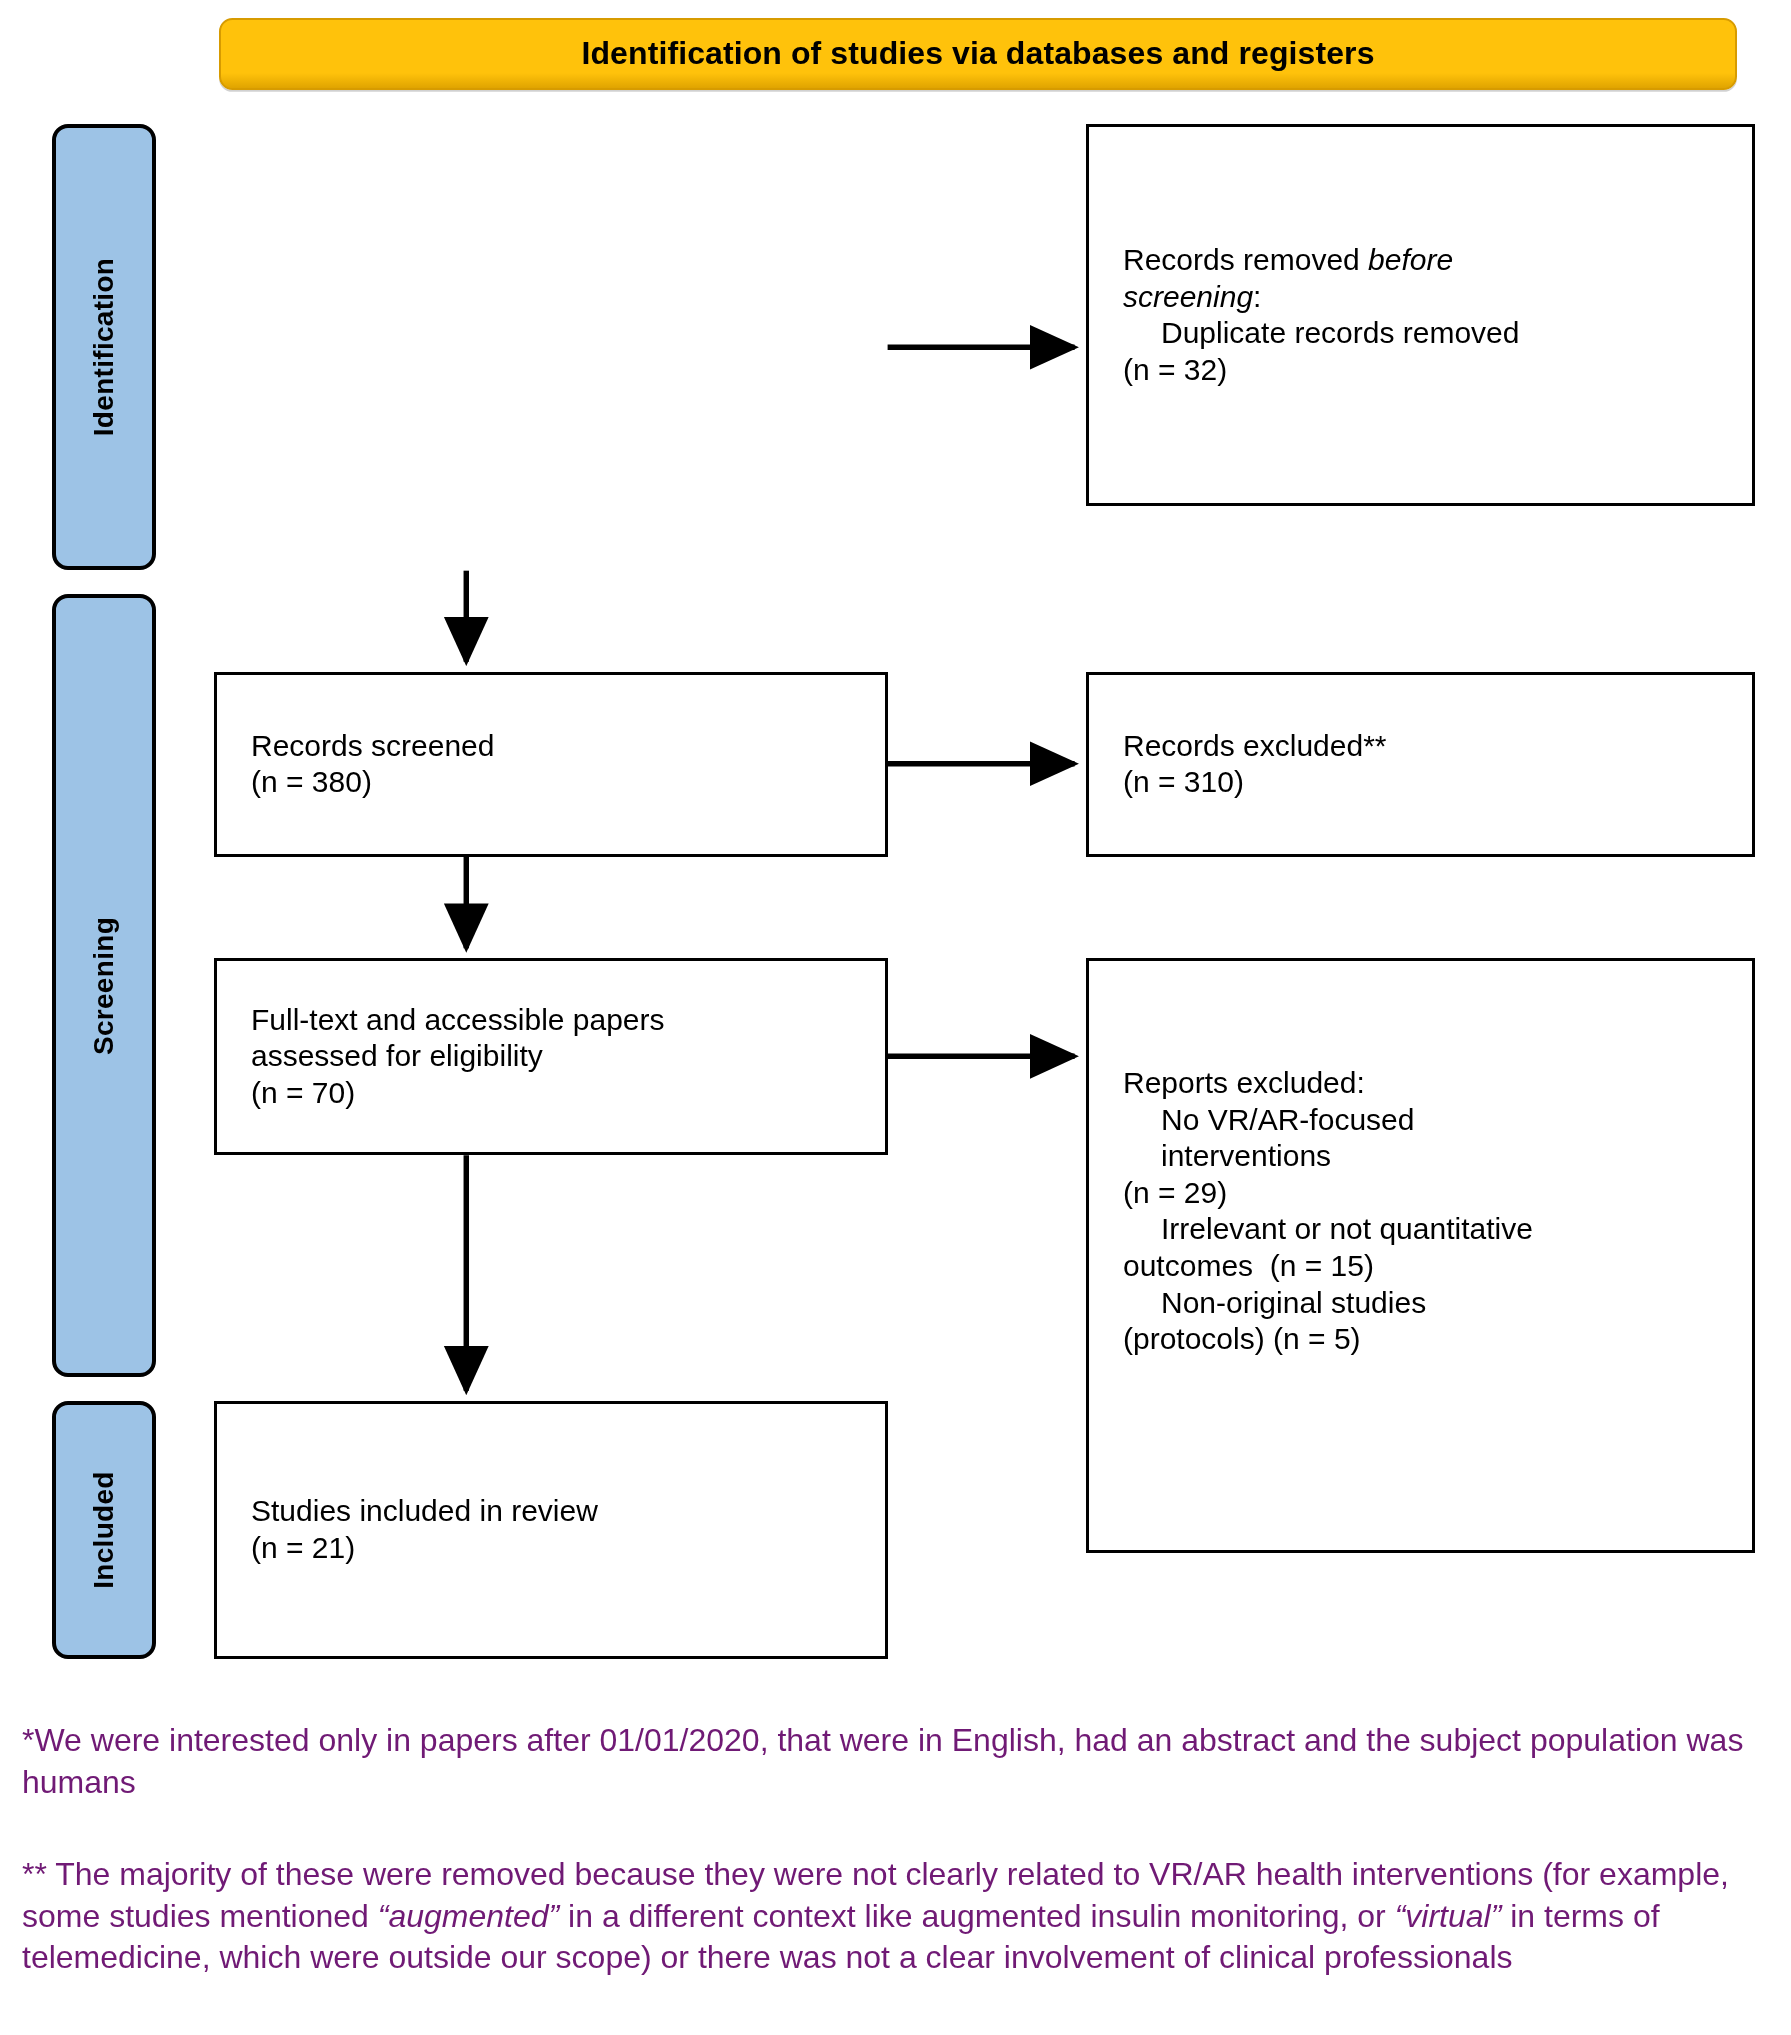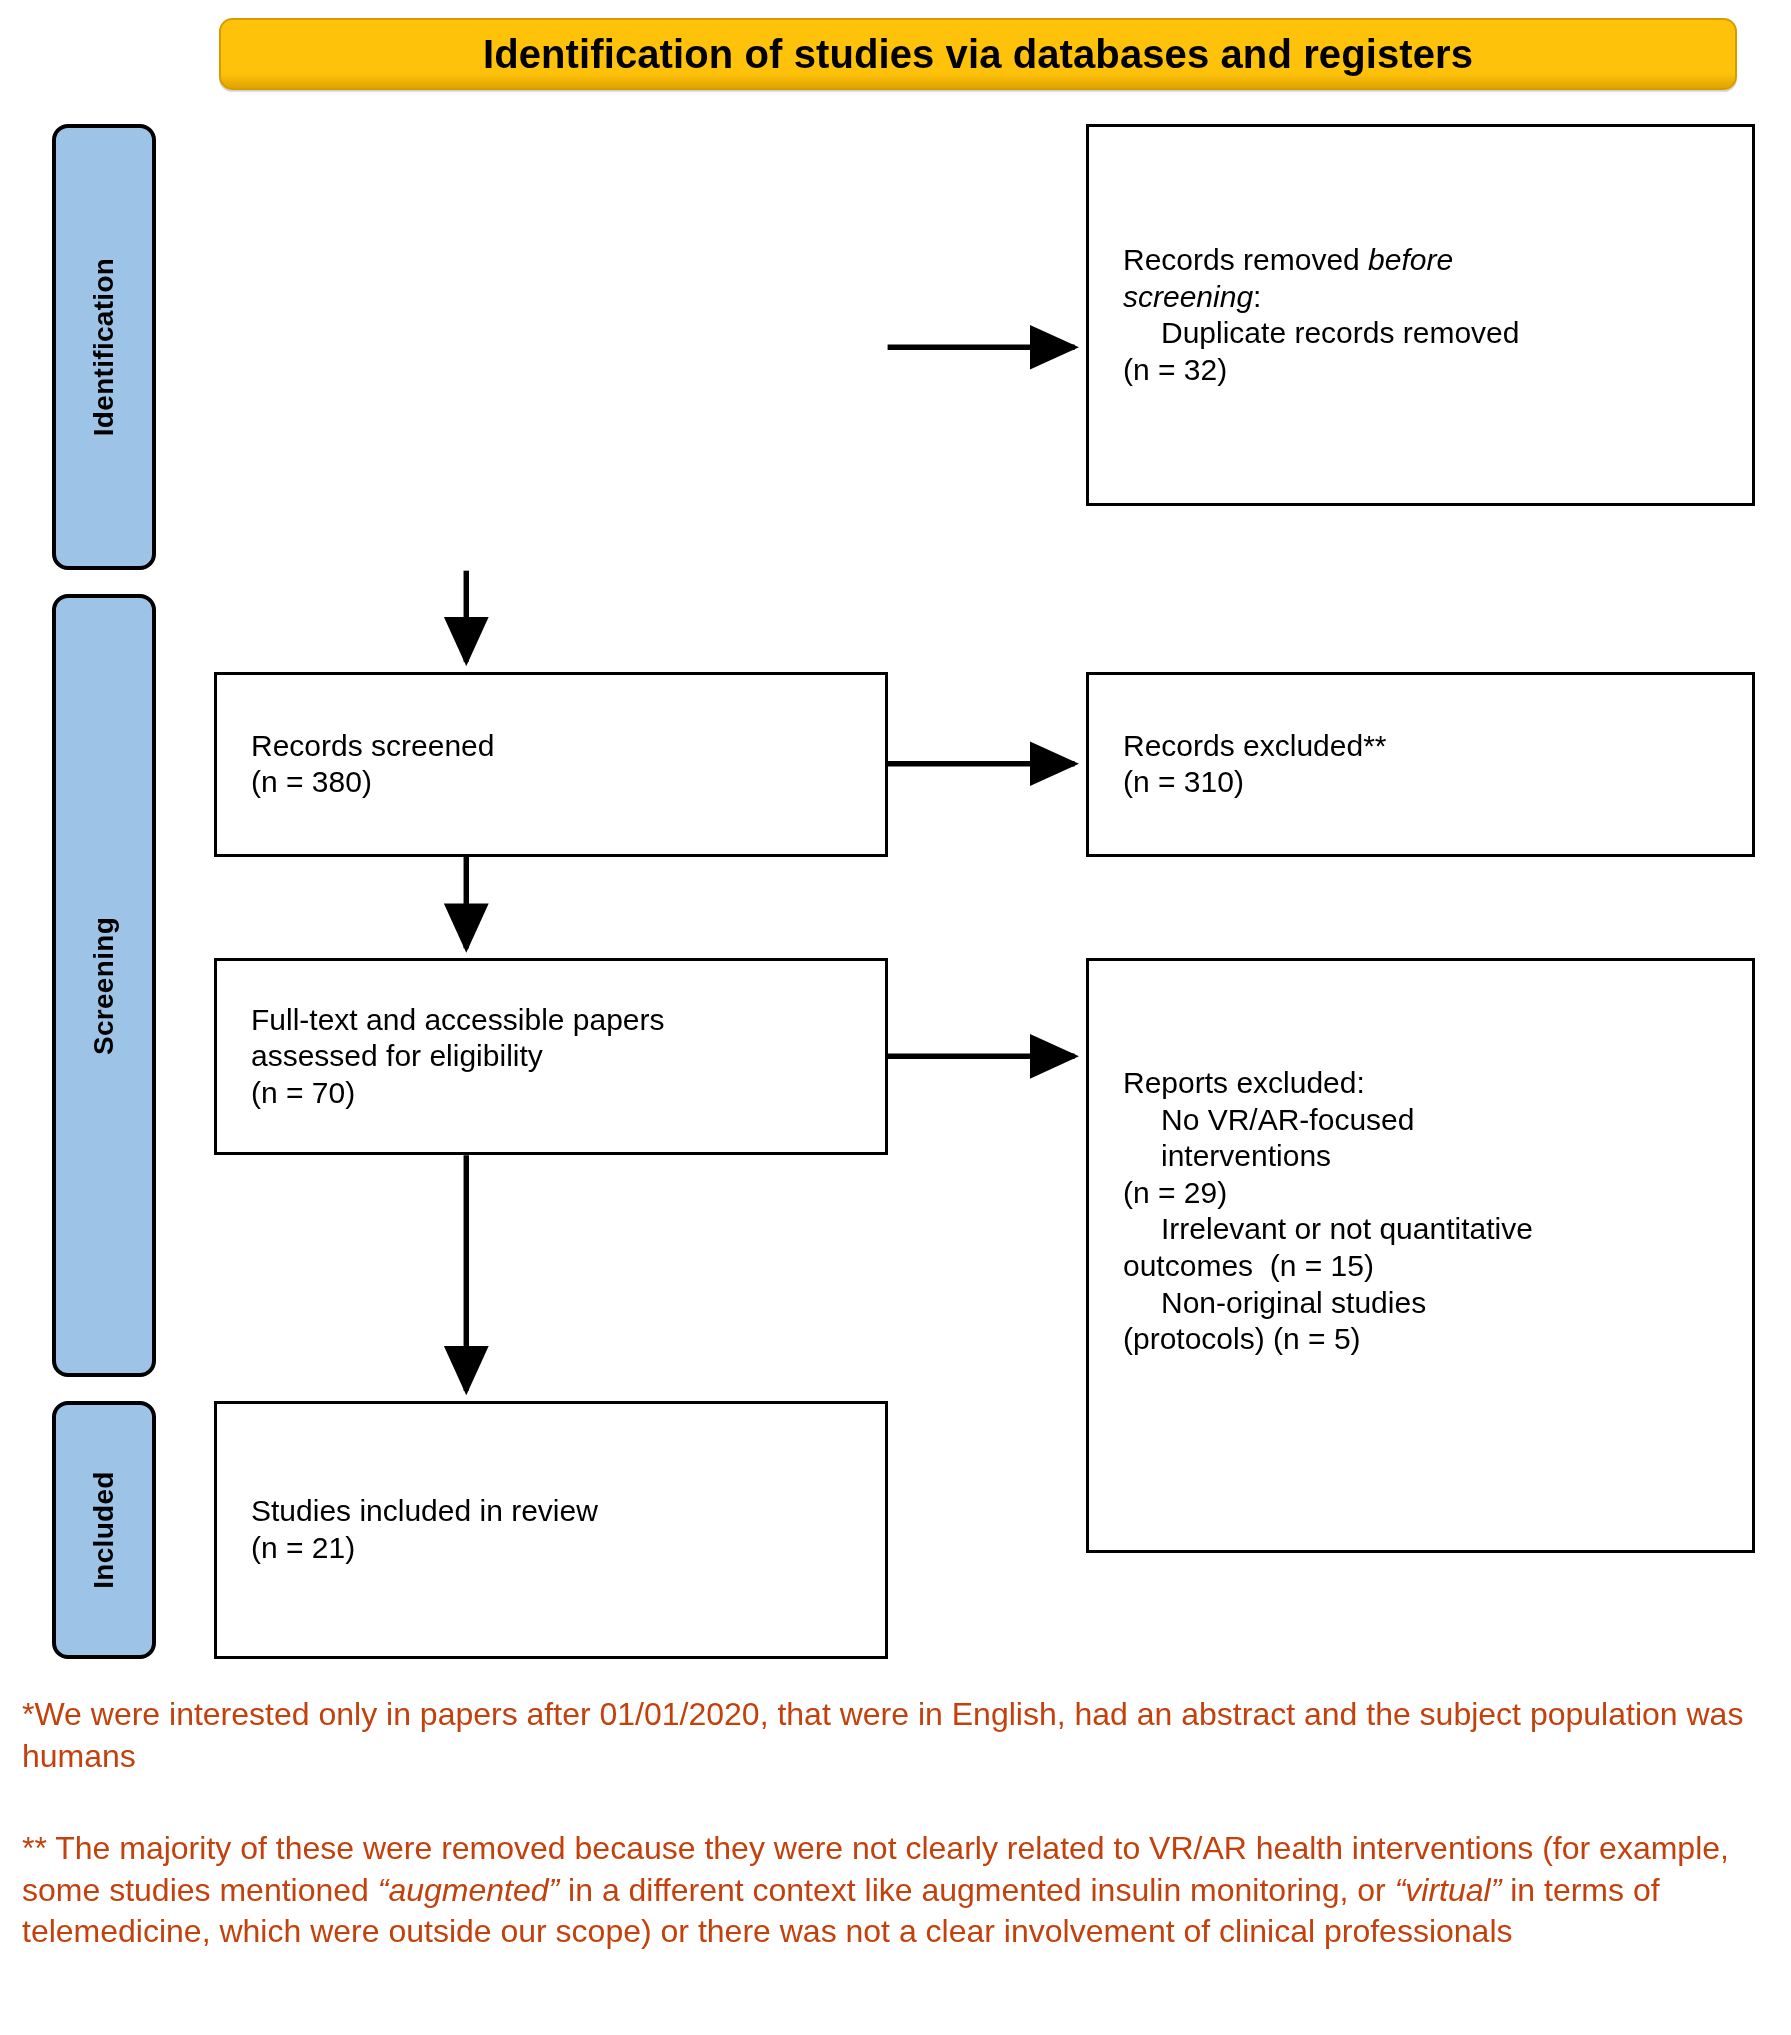--- a/index.html
+++ b/index.html
@@ -33,21 +33,21 @@
     background: linear-gradient(180deg, #ffc20b 0%, #ffc20b 78%, #e0a400 100%);
     border: 2.4px solid #d79b00;
     border-radius: 13.4px;
     box-sizing: border-box;
     display: flex;
     align-items: center;
     justify-content: center;
     box-shadow: 0 1.8px 0 rgba(0,0,0,0.18);
   }
   .banner-text {
-    font-size: 40px;
+    font-size: 32px;
     font-weight: bold;
     letter-spacing: 0.1px;
     color: #000000;
     text-align: center;
     line-height: 1.1;
   }
 
   
   .pill {
     position: absolute;
@@ -117,22 +117,23 @@
     pointer-events: none;
   }
 
   
   .note {
     position: absolute;
     left: 22px;
     width: 1749px;
     font-size: 32px;
     line-height: 1.3;
-    color: #c2410c;
+    color: #701a75;
     white-space: pre-wrap;
+    margin-top: 26px;
   }
   #note-1 { top: 1694px; }
   #note-2 { top: 1828px; }
 </style>
 </head>
 <body>
 
 <div id="diagram">
 
   <div class="banner">

